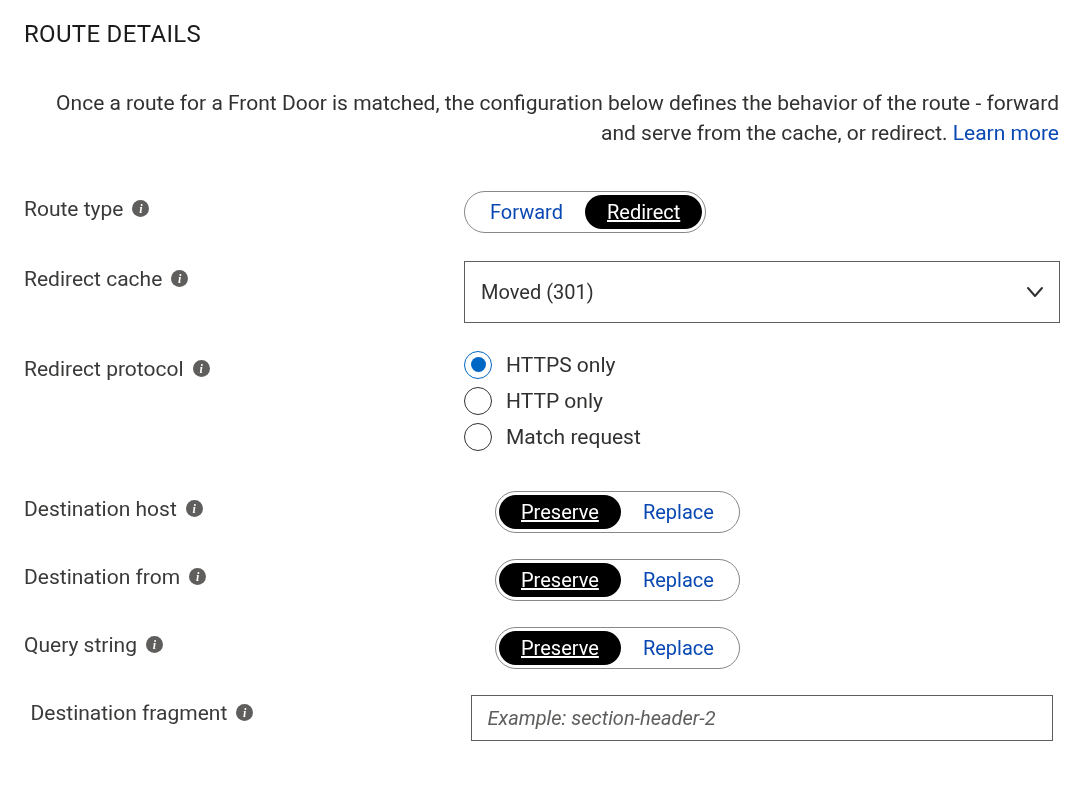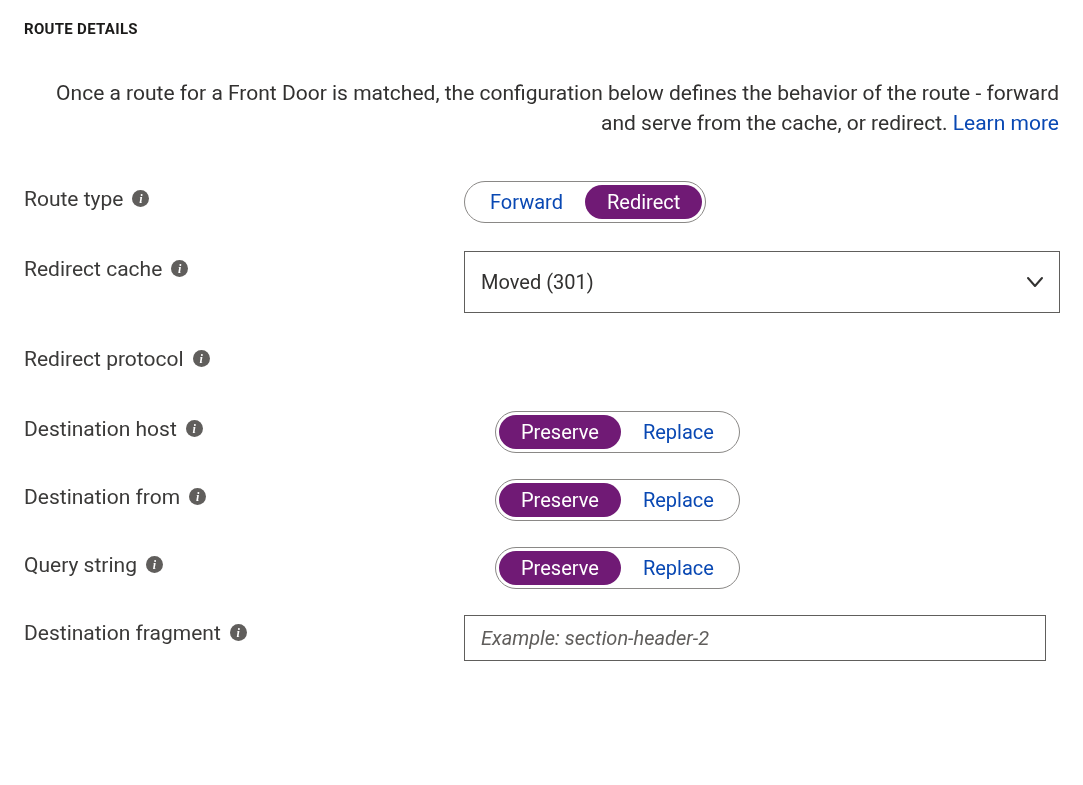--- a/index.html
+++ b/index.html
@@ -6,22 +6,22 @@
   body {
     font-family: "Segoe UI", -apple-system, BlinkMacSystemFont, Roboto, sans-serif;
     font-size: 20px;
     color: #323130;
     margin: 0;
     padding: 20px 24px;
     width: 1083px;
     background: #fff;
   }
   .section-title {
-    font-weight: 700;
-    font-size: 15px;
+    font-weight: 400;
+    font-size: 24px;
     letter-spacing: 0.3px;
     margin-bottom: 40px;
     color: #1b1a19;
   }
   .description {
     font-size: 21px;
     line-height: 1.45;
     color: #323130;
     margin-bottom: 42px;
     max-width: 1040px;
@@ -75,22 +75,23 @@
   }
   .pill-option {
     padding: 5px 22px;
     border-radius: 20px;
     font-size: 20px;
     color: #0948b3;
     cursor: pointer;
     line-height: 1.2;
   }
   .pill-option.selected {
-    background: #701a75;
+    background: #000000;
     color: #fff;
+    text-decoration: underline;
   }
 
   
   .select-wrap {
     display: flex;
     align-items: center;
     justify-content: space-between;
     border: 1px solid #605e5c;
     height: 62px;
     width: 596px;
@@ -192,20 +193,38 @@
       </span>
     </div>
   </div>
 </div>
 
 <div class="form-row" style="margin-bottom:40px;">
   <div class="form-label">
     <span>Redirect protocol</span>
     <span class="info-icon">i</span>
   </div>
+  <div class="form-control">
+    <div class="radio-group">
+      <label class="radio-item selected">
+        <span class="radio-outer">
+            <span class="radio-inner"></span>
+          </span>
+        <span>HTTPS only</span>
+      </label>
+      <label class="radio-item">
+        <span class="radio-outer"></span>
+        <span>HTTP only</span>
+      </label>
+      <label class="radio-item">
+        <span class="radio-outer"></span>
+        <span>Match request</span>
+      </label>
+    </div>
+  </div>
 </div>
 
 <div class="form-row tight">
   <div class="form-label">
     <span>Destination host</span>
     <span class="info-icon">i</span>
   </div>
   <div class="form-control">
     <div class="pill-group">
       <div class="pill-option selected">Preserve</div>
@@ -233,21 +252,21 @@
     <span class="info-icon">i</span>
   </div>
   <div class="form-control">
     <div class="pill-group">
       <div class="pill-option selected">Preserve</div>
       <div class="pill-option">Replace</div>
     </div>
   </div>
 </div>
 
-<div class="form-row" style="margin-bottom:10px;">
+<div class="form-row" style="margin-bottom:10px;justify-content:center;">
   <div class="form-label">
     <span>Destination fragment</span>
     <span class="info-icon">i</span>
   </div>
   <div class="form-control">
     <input type="text" class="text-input" placeholder="Example: section-header-2" style="">
   </div>
 </div>
 
 </body></html>

